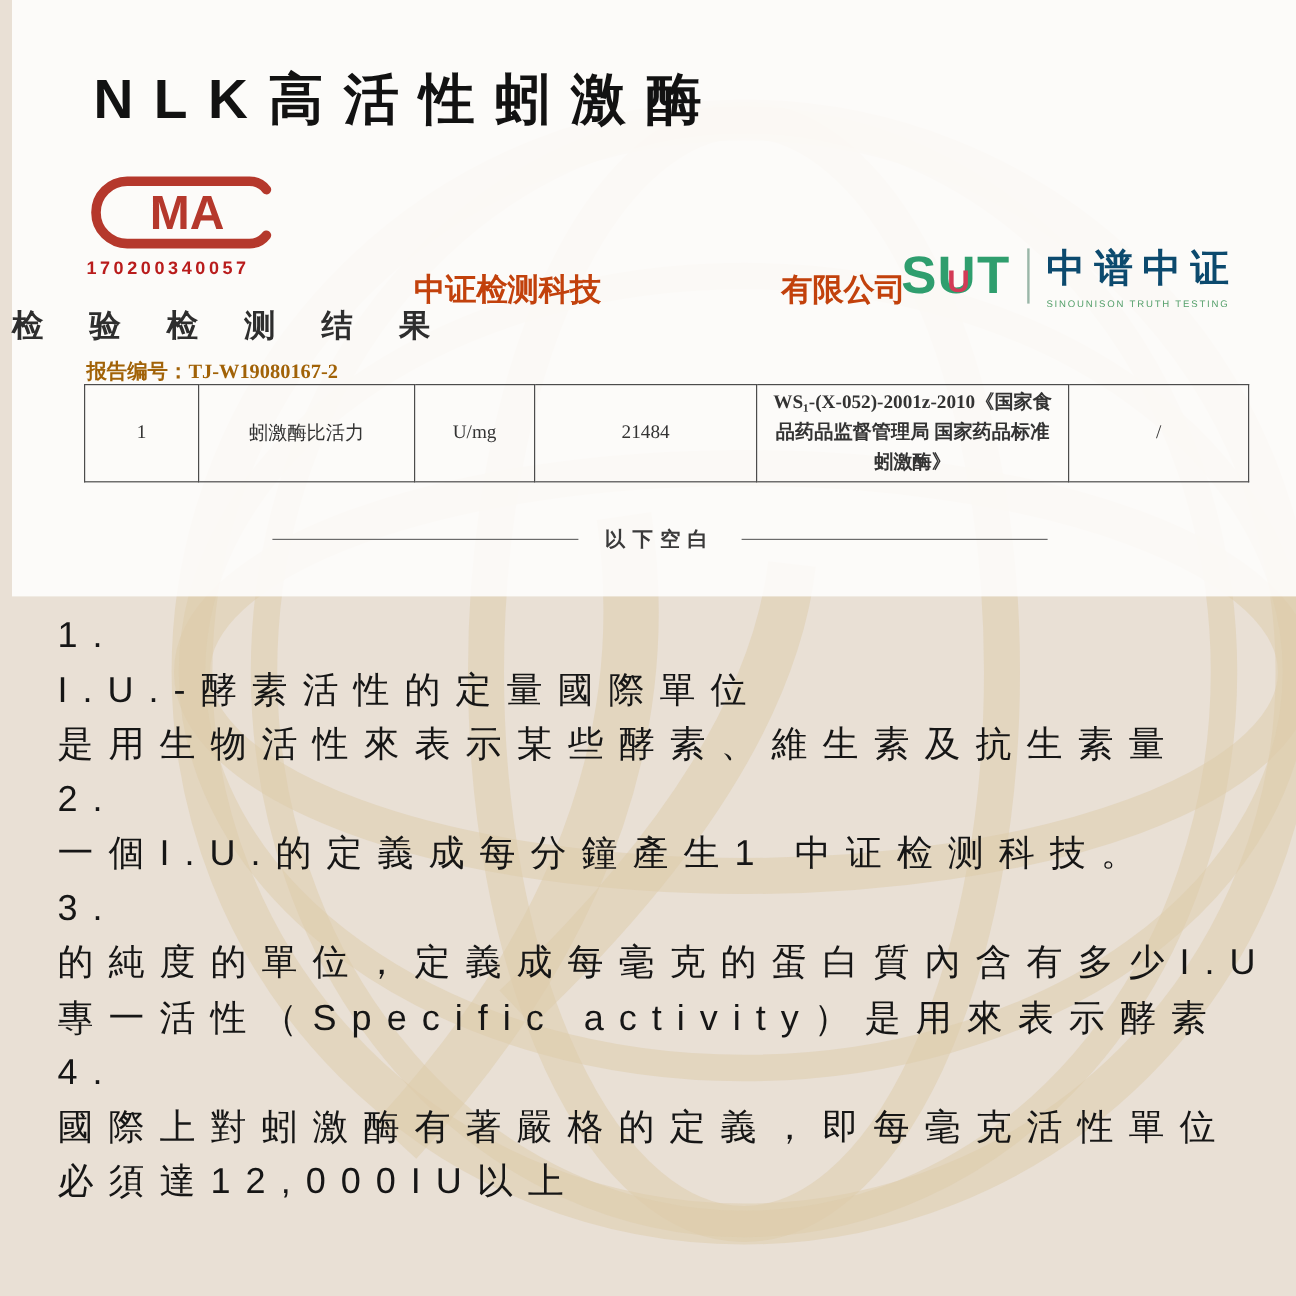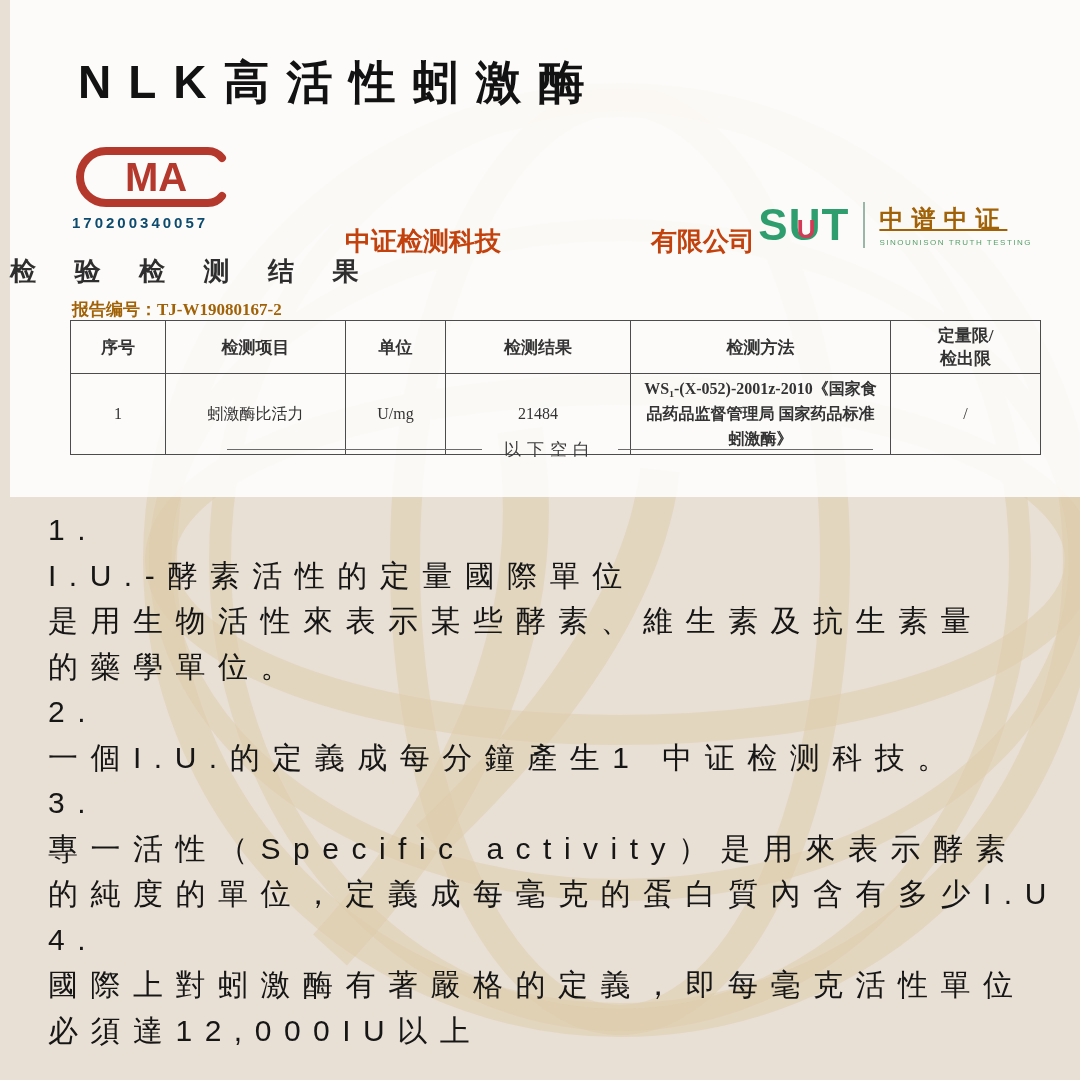--- a/index.html
+++ b/index.html
@@ -20,33 +20,33 @@
     background:rgba(255,255,255,.86);
     z-index:1;
   }
   .title{
     position:absolute;left:68px;top:52px;margin:0;
     font-size:46px;font-weight:bold;color:#121212;
     letter-spacing:17px;white-space:nowrap;
   }
   .cma{position:absolute;left:62px;top:146px;width:190px;text-align:left;}
   .cma-num{
-    margin-top:2px;color:#0c4a6e;font-weight:bold;
+    margin-top:2px;color:#b91c1c;font-weight:bold;
     font-size:15px;letter-spacing:3px;
   }
   .sut{position:absolute;right:58px;top:158px;display:flex;align-items:center;gap:14px;margin-top:44px;}
   .sut-letters{font-size:44px;font-weight:bold;color:#2f9e6e;letter-spacing:1px;line-height:1;}
   .sut-u{position:relative;display:inline-block;}
   .sut-u .red-u{
     position:absolute;left:55%;top:58%;transform:translate(-50%,-50%);
     font-size:26px;color:#d33a56;font-weight:bold;
   }
   .sut-divider{width:2px;height:46px;background:#9ab6a8;}
   .sut-right{display:flex;flex-direction:column;align-items:flex-start;}
-  .sut-cn{font-size:24px;color:#a16207;letter-spacing:8px;font-weight:bold;white-space:nowrap;text-decoration:underline;}
+  .sut-cn{font-size:32px;color:#0c4a6e;letter-spacing:8px;font-weight:bold;white-space:nowrap;}
   .sut-en{font-size:8px;color:#55a06b;letter-spacing:1.5px;margin-top:3px;white-space:nowrap;}
   .company{
     position:absolute;left:0;top:224px;width:100%;
     text-align:center;font-family:"Liberation Serif", serif;
     font-size:26px;font-weight:bold;color:#c2410c;white-space:nowrap;
   }
   .company .gap{display:inline-block;width:150px;}
   .subtitle{
     position:absolute;left:0;top:254px;width:100%;
     text-align:left;font-family:"Liberation Serif", serif;
@@ -68,21 +68,21 @@
   }
   table.result th{font-size:17px;font-weight:bold;height:42px;}
   table.result td{font-size:16px;height:64px;}
   td.method{font-size:14.5px;text-align:left;line-height:1.55;padding:4px 10px;font-weight:bold;}
   .below-blank{
     position:absolute;left:0;top:438px;width:100%;
     display:flex;align-items:center;justify-content:center;gap:22px;
   }
   .below-blank .rule{height:1.6px;width:255px;background:#6b6b6b;}
   .below-blank .bb-label{
-    font-family:"Liberation Serif", serif;font-size:17px;font-weight:normal;
+    font-family:"Liberation Serif", serif;font-size:17px;font-weight:bold;
     color:#3a3a3a;letter-spacing:6px;
   }
   
   .body-text{
     position:absolute;left:0;top:497px;width:1080px;height:583px;z-index:1;
   }
   .body-line{
     position:relative;z-index:1;
     margin:0 30px 0 48px;height:45.5px;line-height:45.5px;
     font-size:30px;letter-spacing:12.5px;color:#161616;
@@ -140,29 +140,20 @@
     <table class="result">
       <colgroup>
         <col style="width:95px">
           <col style="width:180px">
           <col style="width:100px">
         <col style="width:185px">
           <col style="width:260px">
           <col style="width:150px">
       </colgroup>
       <tbody>
-          <tr>
-        <th>序号</th>
-        <th>检测项目</th>
-        <th>单位</th>
-        <th>检测结果</th>
-        <th>检测方法</th>
-        <th style="white-space:pre-line">定量限/
-检出限</th>
-      </tr>
       <tr>
         <td>1</td>
         <td>蚓激酶比活力</td>
         <td>U/mg</td>
         <td>21484</td>
         <td class="method">WS₁-(X-052)-2001z-2010《国家食品药品监督管理局 国家药品标准 蚓激酶》</td>
         <td>/</td>
       </tr>
     </tbody>
       </table>
@@ -173,24 +164,23 @@
       <div class="rule"></div>
     </div>
   </section>
 
   <section class="body-text">
 
     <div class="pad"></div>
     <div class="body-line">1.</div>
     <div class="body-line">I.U.-酵素活性的定量國際單位</div>
     <div class="body-line">是用生物活性來表示某些酵素、維生素及抗生素量</div>
-    <div class="body-line">的藥學單位。</div>
     <div class="body-line">2.</div>
     <div class="body-line">一個I.U.的定義成每分鐘產生1 中证检测科技。</div>
     <div class="body-line">3.</div>
+    <div class="body-line">的純度的單位，定義成每毫克的蛋白質內含有多少I.U</div>
     <div class="body-line">專一活性（Specific activity）是用來表示酵素</div>
-    <div class="body-line">的純度的單位，定義成每毫克的蛋白質內含有多少I.U</div>
     <div class="body-line">4.</div>
     <div class="body-line">國際上對蚓激酶有著嚴格的定義，即每毫克活性單位</div>
     <div class="body-line">必須達12,000IU以上</div>
   </section>
 
 </div>
 
 </body></html>

